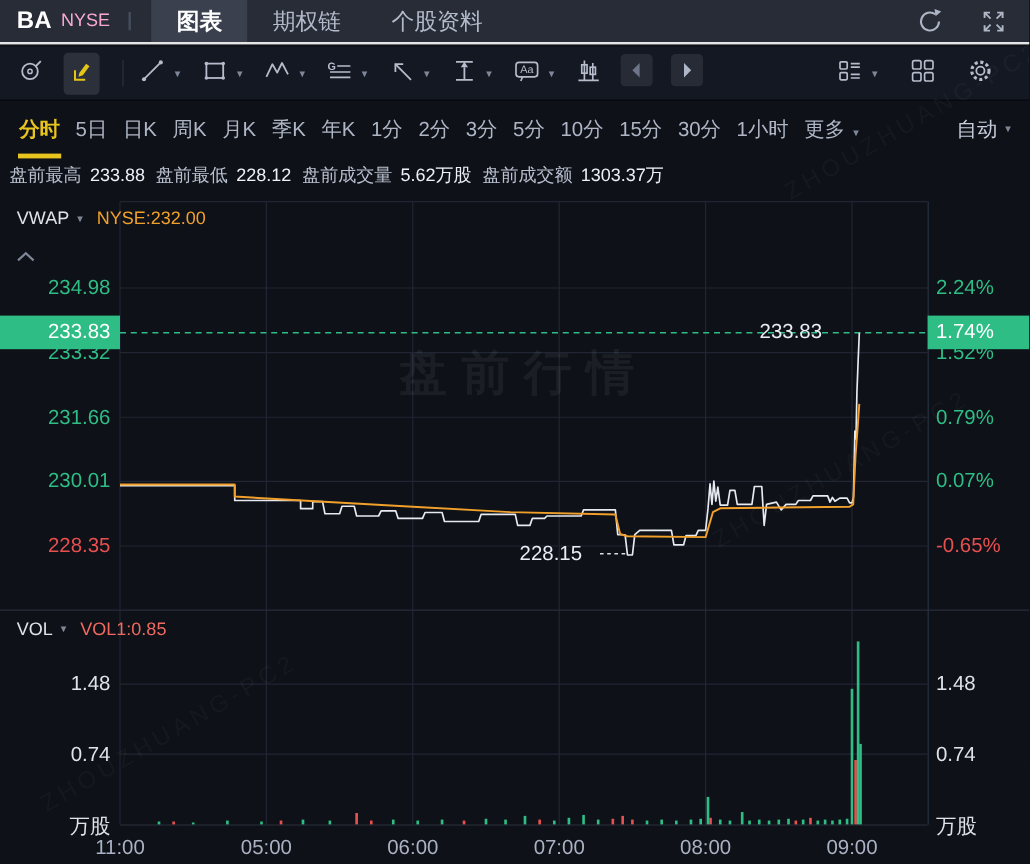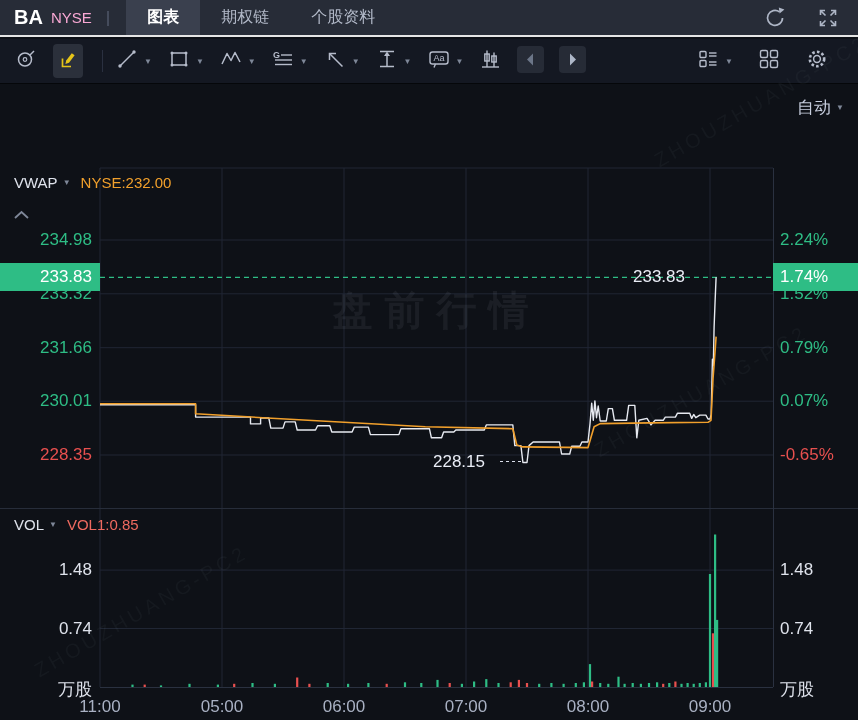--- a/index.html
+++ b/index.html
@@ -6,21 +6,21 @@
   .app{position:relative;width:858px;height:720px;background:#0e1117;overflow:hidden;
        font-family:"Liberation Sans","DejaVu Sans",sans-serif;color:#e9ebf2;
        -webkit-font-smoothing:antialiased;}
   
   .topbar{position:absolute;top:0;left:0;right:0;height:37px;background:#272c37;
           display:flex;align-items:center;border-bottom:2px solid #e5e5e5;box-sizing:border-box;}
   .sym{font-size:20px;font-weight:bold;color:#ffffff;margin-left:14px;}
   .exch{font-size:15px;color:#f9a8d4;margin-left:8px;}
   .tb-div{color:#454c5c;margin:0 16px 0 14px;font-size:16px;font-weight:bold;}
   .tabs{display:flex;height:100%;}
-  .tab{height:100%;display:flex;align-items:center;padding:0 21px;font-size:16px;color:#b3bac9;cursor:default;}
+  .tab{height:100%;display:flex;align-items:center;padding:0 21px;font-size:19px;color:#b3bac9;cursor:default;}
   .tab.active{background:#3a404e;color:#ffffff;font-weight:bold;}
   .tb-icons{margin-left:auto;display:flex;gap:28px;margin-right:18px;align-items:center;}
   
   .toolbar{position:absolute;top:39px;left:0;right:0;height:45px;background:#141822;
            display:flex;align-items:center;padding:0 14px;border-bottom:1px solid #05070a;box-sizing:border-box;}
   .tool{display:flex;align-items:center;margin-right:15px;}
   .tool.right{margin-left:auto;margin-right:24px;}
   .tool.gap{margin-right:24px;}
   .tsep{width:1px;height:22px;background:#2a3040;margin:0 12px 0 4px;}
   .activebox{background:#2b303b;border-radius:4px;padding:3px;}
@@ -292,26 +292,62 @@
       </div>
       <div class="tool">
         <span><svg width="24" height="24" viewBox="0 0 24 24">
             <circle cx="12" cy="12" r="7.2" stroke="#b6bccb" stroke-width="2.6" fill="none" stroke-dasharray="2.6 2.2"></circle>
             <circle cx="12" cy="12" r="3.4" stroke="#b6bccb" stroke-width="1.5" fill="none"></circle>
           </svg></span>
       </div>
     </div>
 
   <div class="tfrow">
+    <div class="tfitems" style="display:flex;align-items:center;">
+        <div class="tf active">分时</div>
+        <div class="tf">5日</div>
+        <div class="tf">日K</div>
+        <div class="tf">周K</div>
+        <div class="tf">月K</div>
+        <div class="tf">季K</div>
+        <div class="tf">年K</div>
+        <div class="tf">1分</div>
+        <div class="tf">2分</div>
+        <div class="tf">3分</div>
+        <div class="tf">5分</div>
+        <div class="tf">10分</div>
+        <div class="tf">15分</div>
+        <div class="tf">30分</div>
+        <div class="tf">1小时</div>
+        <div class="tf">更多<span class="caret">▼</span></div>
+      </div>
     <div class="auto">
       <span>自动</span>
       <span class="caret">▼</span>
     </div>
   </div>
 
+  <div class="infobar">
+      <div class="stat">
+        <span class="sl">盘前最高</span>
+        <span class="sv">233.88</span>
+      </div>
+      <div class="stat">
+        <span class="sl">盘前最低</span>
+        <span class="sv">228.12</span>
+      </div>
+      <div class="stat">
+        <span class="sl">盘前成交量</span>
+        <span class="sv">5.62万股</span>
+      </div>
+      <div class="stat">
+        <span class="sl">盘前成交额</span>
+        <span class="sv">1303.37万</span>
+      </div>
+    </div>
 
   <div class="ind-hdr" style="top:172px;z-index:3;">
     <span class="ind-name">VWAP</span>
     <span class="caret">▼</span>
     <span class="vwap-val">NYSE:232.00</span>
   </div>
   <div class="collapse">
     <svg width="17" height="10">
         <polyline points="2,8 8.5,2 15,8" stroke="#7e8798" stroke-width="1.8" fill="none"></polyline>
       </svg>

